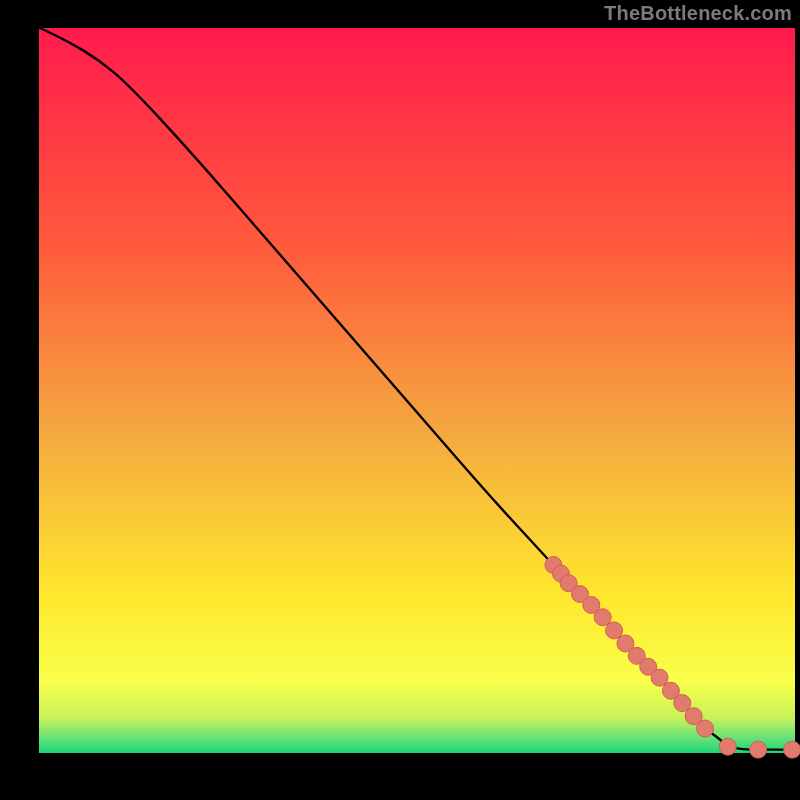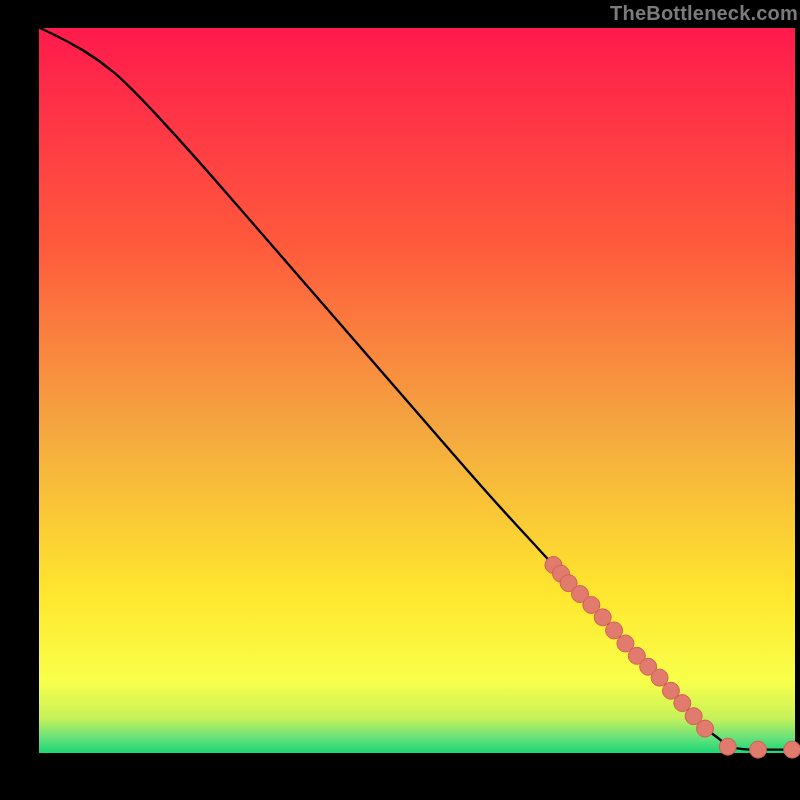--- a/index.html
+++ b/index.html
@@ -11,21 +11,21 @@
     overflow: hidden;
   }
   .wrap {
     position: relative;
     width: 800px;
     height: 800px;
   }
   .attribution {
     position: absolute;
     top: 2px;
-    right: 2px;
+    right: 8px;
     font-family: Arial, Helvetica, sans-serif;
     font-size: 20px;
     font-weight: 600;
     color: #7b7b7b;
     letter-spacing: 0.2px;
     user-select: none;
   }
   svg.chart {
     position: absolute;
     left: 0;

